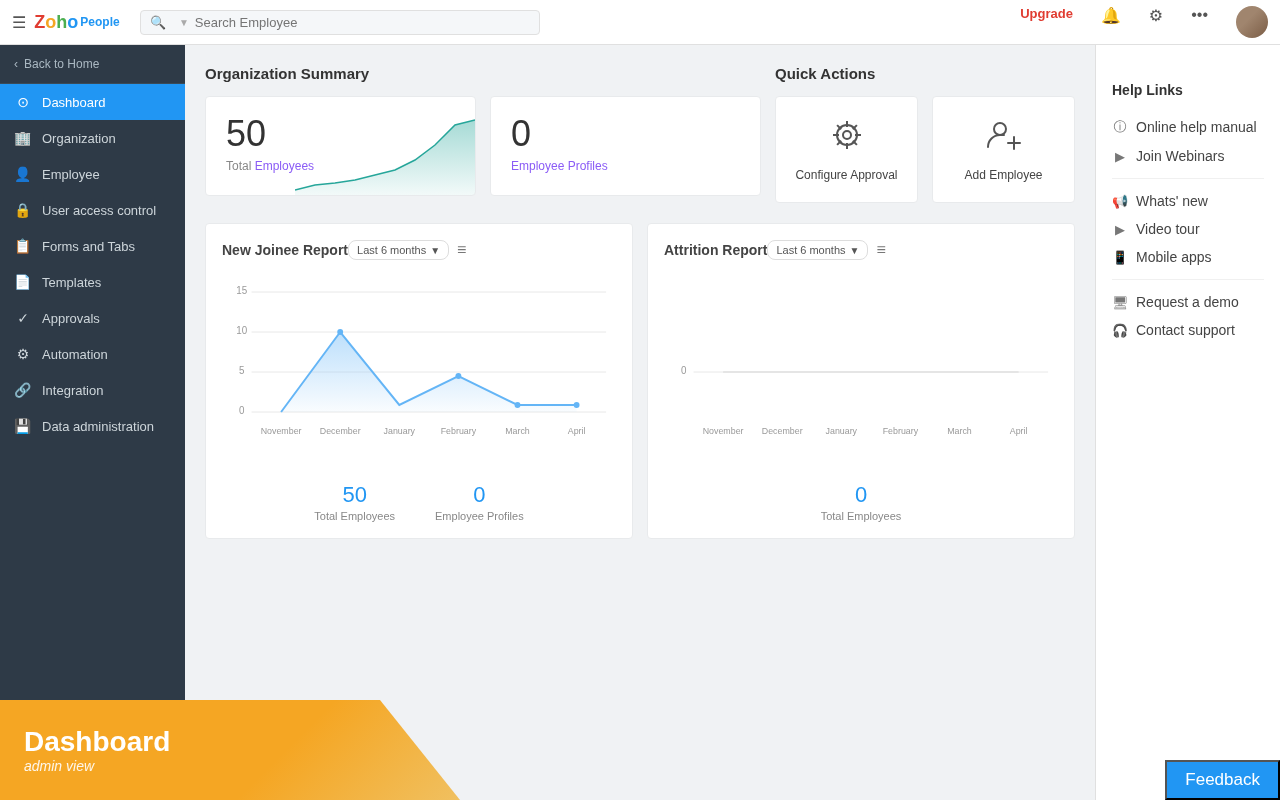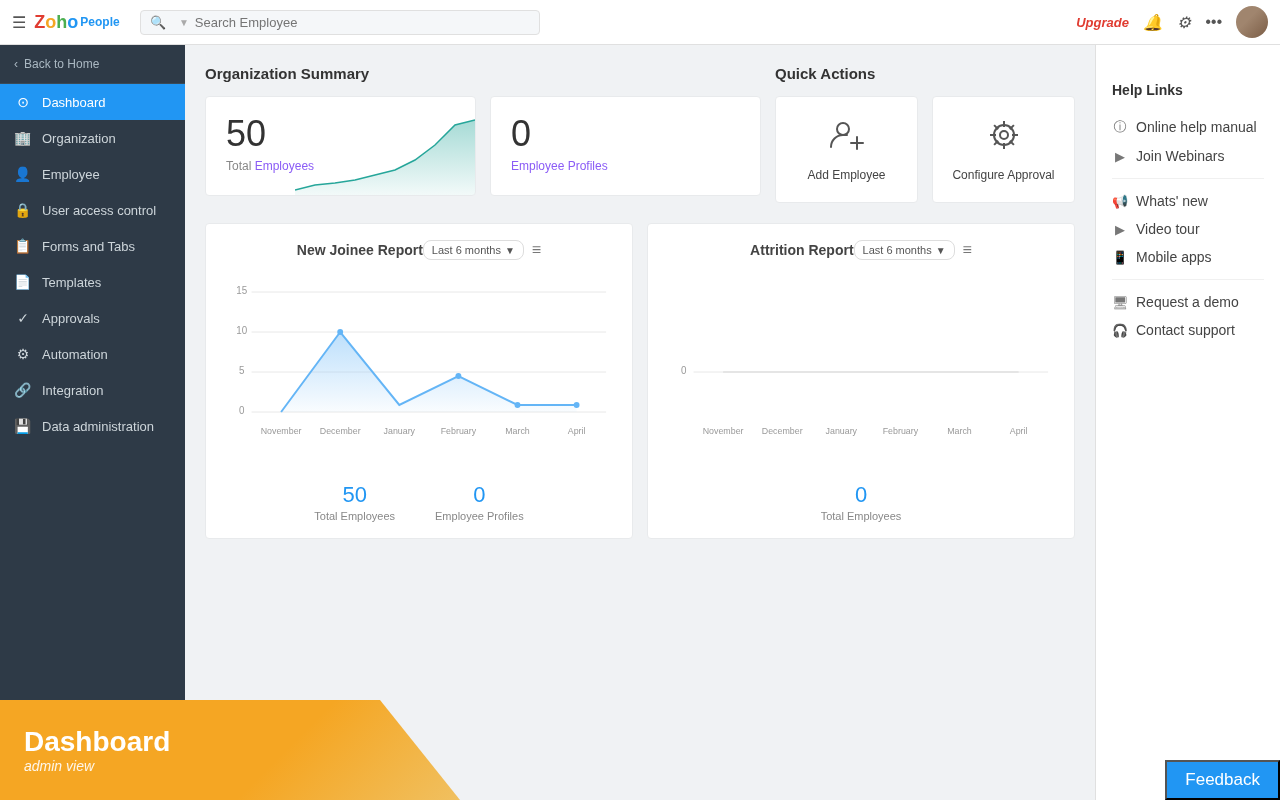--- a/index.html
+++ b/index.html
@@ -30,21 +30,21 @@
       background: #f5f7f9;
       border: 1px solid #e0e0e0;
       border-radius: 4px;
       padding: 4px 10px;
       flex: 1;
       max-width: 400px;
       cursor: text;
     }
     .search-bar .search-icon { color: #888; margin-right: 6px; }
     .search-bar input { border: none; background: transparent; outline: none; font-size: 13px; color: #555; width: 100%; }
-    .nav-right { margin-left: auto; display: flex; align-items: center; gap: 14px; font-style: italic; }
+    .nav-right { margin-left: auto; display: flex; align-items: flex-start; gap: 28px; }
     .upgrade-btn { color: #e03c31; font-weight: 600; cursor: pointer; font-size: 13px; }
     .nav-icon { color: #555; font-size: 16px; cursor: pointer; }
     .avatar { width: 32px; height: 32px; border-radius: 50%; background: #ccc; overflow: hidden; cursor: pointer; }
     .avatar-img { width: 100%; height: 100%; background: linear-gradient(135deg, #a0856e 40%, #7a5c45 100%); }
 
     
     .layout { display: flex; flex: 1; overflow: hidden; }
 
     
     .sidebar {
@@ -126,21 +126,21 @@
 
     
     .report-cards { display: flex; gap: 14px; }
     .report-card {
       background: #fff;
       border-radius: 4px;
       border: 1px solid #e8eaec;
       flex: 1;
       padding: 16px;
     }
-    .report-card-header { display: flex; justify-content: center; align-items: center; margin-bottom: 12px; }
+    .report-card-header { display: flex; justify-content: flex-start; align-items: center; margin-bottom: 12px; }
     .report-title { font-size: 14px; font-weight: 600; color: #444; }
     .report-period-btn {
       display: flex;
       align-items: center;
       border: 1px solid #ddd;
       border-radius: 8px;
       padding: 3px 8px;
       font-size: 11px;
       color: #555;
       cursor: pointer;
@@ -318,49 +318,49 @@
           <div class="summary-card">
             <div class="big-number">0</div>
             <div class="card-label"><span>Employee Profiles</span></div>
           </div>
         </div>
       </div>
 
       <div class="quick-actions">
         <div class="section-title">Quick Actions</div>
         <div class="quick-actions-cards">
-          <div class="quick-action-card">
-            <div class="qa-icon">
-              <svg width="36" height="36" viewBox="0 0 36 36" fill="none">
-                <circle cx="14" cy="12" r="6" stroke="#555" stroke-width="2"></circle>
-                <path d="M2 30c0-6.627 5.373-12 12-12h4" stroke="#555" stroke-width="2" stroke-linecap="round"></path>
-                <circle cx="28" cy="26" r="1" fill="#555"></circle>
-                <line x1="28" y1="20" x2="28" y2="32" stroke="#555" stroke-width="2" stroke-linecap="round"></line>
-                <line x1="22" y1="26" x2="34" y2="26" stroke="#555" stroke-width="2" stroke-linecap="round"></line>
-              </svg>
-            </div>
-            <div class="qa-label">Add Employee</div>
-          </div>
           <div class="quick-action-card">
             <div class="qa-icon">
               <svg width="36" height="36" viewBox="0 0 36 36" fill="none">
                 <circle cx="18" cy="18" r="10" stroke="#555" stroke-width="2"></circle>
                 <circle cx="18" cy="18" r="4" stroke="#555" stroke-width="2"></circle>
                 <line x1="18" y1="4" x2="18" y2="10" stroke="#555" stroke-width="2"></line>
                 <line x1="18" y1="26" x2="18" y2="32" stroke="#555" stroke-width="2"></line>
                 <line x1="4" y1="18" x2="10" y2="18" stroke="#555" stroke-width="2"></line>
                 <line x1="26" y1="18" x2="32" y2="18" stroke="#555" stroke-width="2"></line>
                 <line x1="8.1" y1="8.1" x2="12.2" y2="12.2" stroke="#555" stroke-width="2"></line>
                 <line x1="23.8" y1="23.8" x2="27.9" y2="27.9" stroke="#555" stroke-width="2"></line>
                 <line x1="27.9" y1="8.1" x2="23.8" y2="12.2" stroke="#555" stroke-width="2"></line>
                 <line x1="12.2" y1="23.8" x2="8.1" y2="27.9" stroke="#555" stroke-width="2"></line>
               </svg>
             </div>
             <div class="qa-label">Configure Approval</div>
           </div>
+          <div class="quick-action-card">
+            <div class="qa-icon">
+              <svg width="36" height="36" viewBox="0 0 36 36" fill="none">
+                <circle cx="14" cy="12" r="6" stroke="#555" stroke-width="2"></circle>
+                <path d="M2 30c0-6.627 5.373-12 12-12h4" stroke="#555" stroke-width="2" stroke-linecap="round"></path>
+                <circle cx="28" cy="26" r="1" fill="#555"></circle>
+                <line x1="28" y1="20" x2="28" y2="32" stroke="#555" stroke-width="2" stroke-linecap="round"></line>
+                <line x1="22" y1="26" x2="34" y2="26" stroke="#555" stroke-width="2" stroke-linecap="round"></line>
+              </svg>
+            </div>
+            <div class="qa-label">Add Employee</div>
+          </div>
         </div>
       </div>
     </div>
 
     <div class="report-cards">
 
       <div class="report-card">
         <div class="report-card-header">
           <span class="report-title">New Joinee Report</span>
           <div style="display:flex;align-items:center;gap:8px;">

